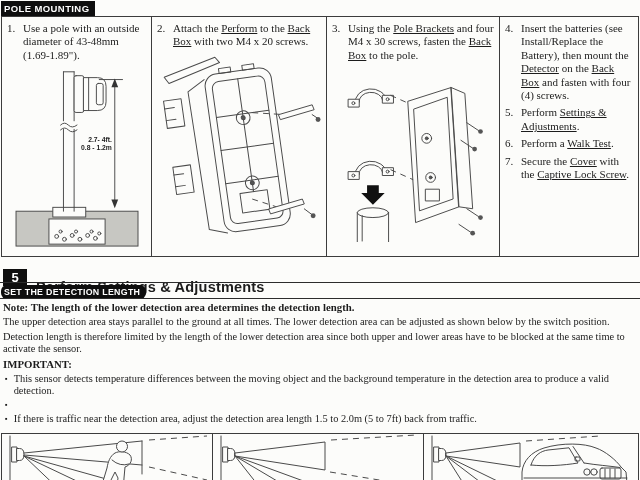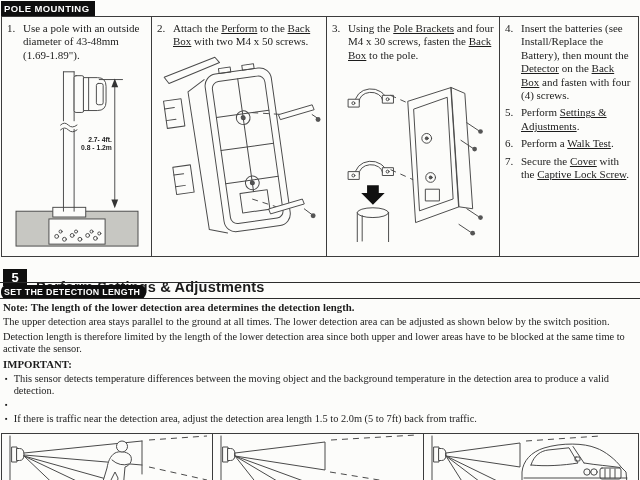--- a/index.html
+++ b/index.html
@@ -105,21 +105,21 @@
               <circle cx="82" cy="171" r="1.6"></circle>
               <circle cx="90" cy="173" r="1.6"></circle>
           </g>
         </g>
       </svg>
     </div>
 
     <div class="cell">
       <div class="step">
         <span class="step-num">2.</span>
-        <span><span>Attach the </span><span class="u">Perform</span><span> to the </span><span class="u">Back Box</span><span> with two M4 x 50 screws.</span></span>
+        <span><span>Attach the </span><span class="u">Perform</span><span> to the </span><span class="u">Back Box</span><span> with two M4 x 20 screws.</span></span>
       </div>
       <svg class="diag" width="162" height="190" viewBox="0 0 165 192">
         <g transform="rotate(-8 82 96)">
           <g class="ln">
             <path d="M56,22 L38,32 L40,174 L58,180"></path>
             <rect x="56" y="18" width="68" height="162" rx="12" class="fillbg"></rect>
             <rect x="63" y="26" width="54" height="146" rx="7"></rect>
             <line x1="63" y1="62" x2="117" y2="62"></line>
               <line x1="63" y1="96" x2="117" y2="96"></line>
               <line x1="63" y1="130" x2="117" y2="130"></line>

